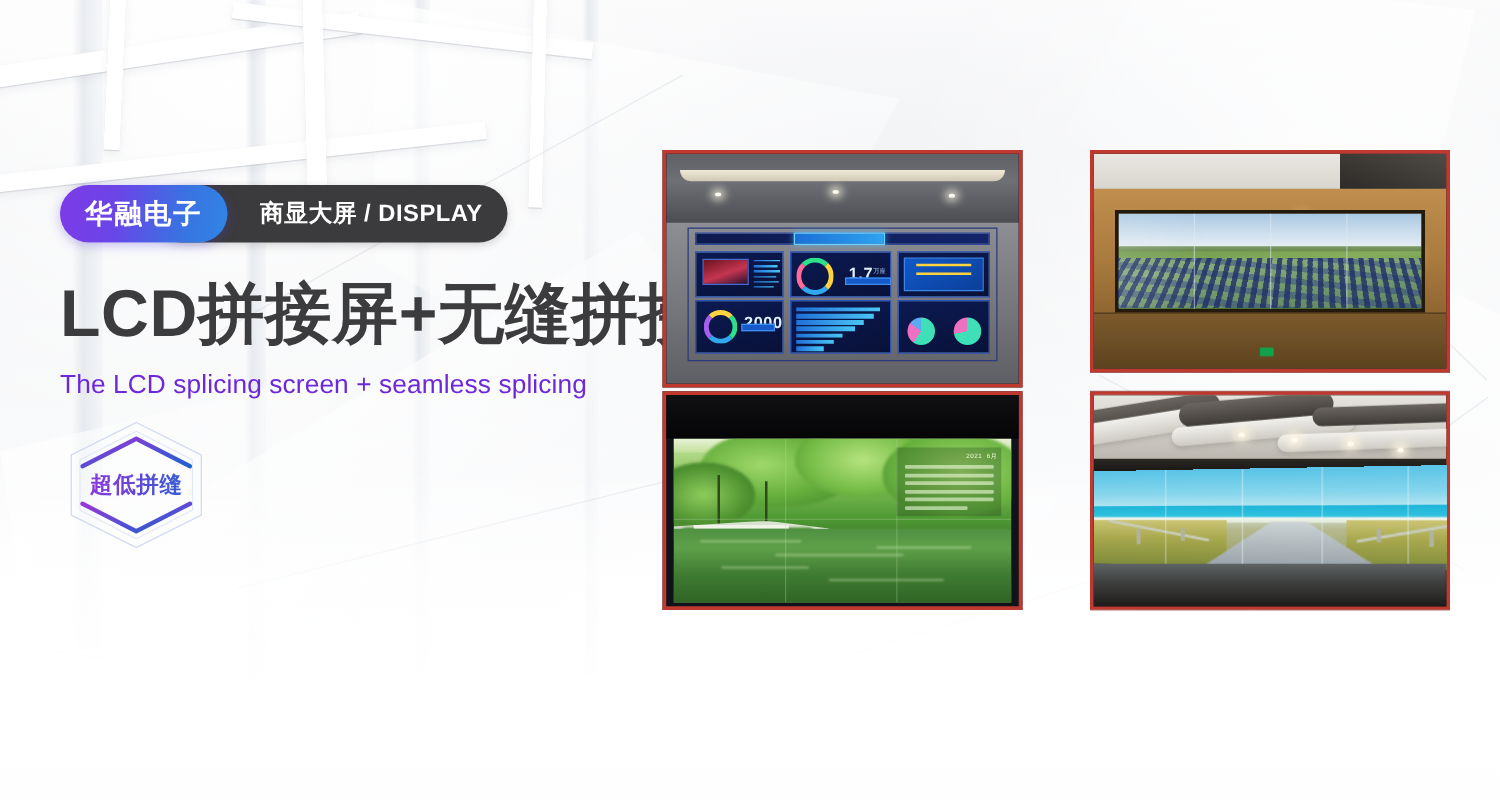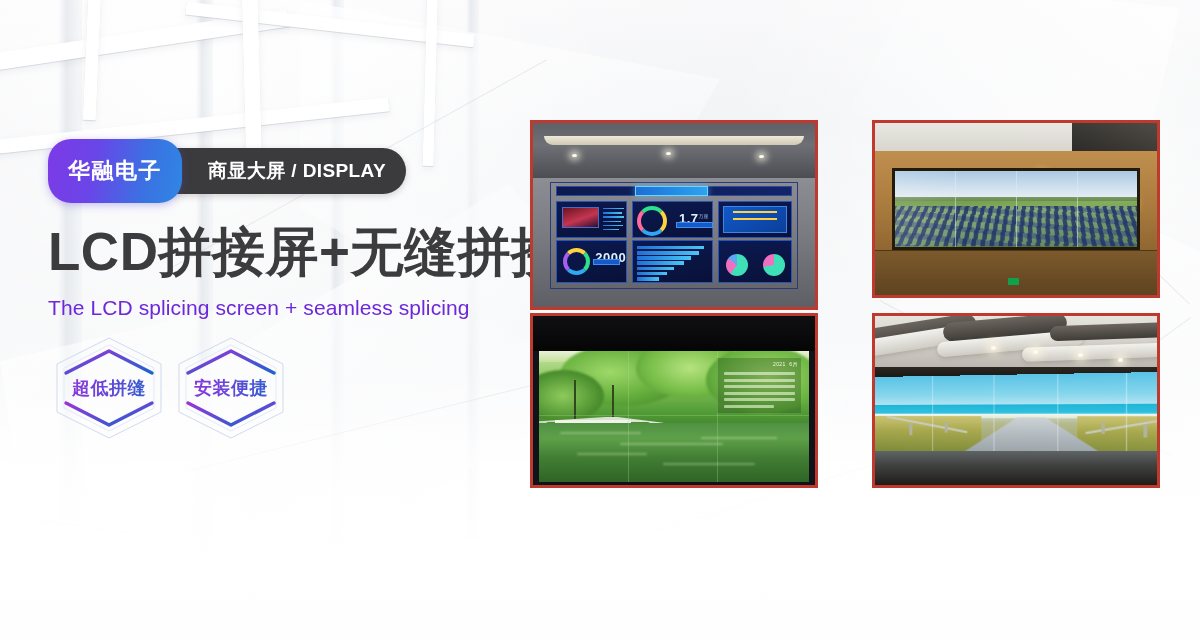--- a/index.html
+++ b/index.html
@@ -89,21 +89,21 @@
   .badge-dark {
     position:absolute; left:74px; top:0; height:46px;
     padding:0 20px 0 86px;
     display:flex; align-items:center;
     background:#3b3b3d; border-radius:23px;
     color:#ffffff; font-size:19px; font-weight:bold; letter-spacing:.4px;
     white-space:nowrap;
     box-shadow:0 2px 7px rgba(60,60,66,.22);
   }
   .badge-brand {
-    position:relative; z-index:2; height:64px;
+    position:relative; z-index:2; height:46px;
     padding:12px 20px; display:flex; align-items:center;
     border-radius:23px;
     background:linear-gradient(100deg,#7d3ae6 0%, #6a45e8 34%, #3a72e2 72%, #2f86e4 100%);
     color:#fff; font-size:22px; font-weight:bold; letter-spacing:1.5px;
     box-shadow:0 2px 9px rgba(86,64,214,.34);
   }
 
   
   .headline {
     position:absolute; left:0; top:224px;
@@ -302,29 +302,20 @@
           <polygon points="59,6 111,32 111,80 59,106 7,80 7,32" fill="none" stroke="#cfd9f0" stroke-width="1"></polygon>
           <polygon points="59,13 104,36 104,76 59,99 14,76 14,36" fill="none" stroke="#e3e9f8" stroke-width="1"></polygon>
           <polyline points="16,41 59,19 102,41" fill="none" stroke="url(#gA)" stroke-width="3.4" stroke-linecap="round" stroke-linejoin="round"></polyline>
           <polyline points="16,71 59,93 102,71" fill="none" stroke="url(#gA)" stroke-width="3.4" stroke-linecap="round" stroke-linejoin="round"></polyline>
         </svg>
         <div class="hex-label">超低拼缝</div>
       </div>
 
 
 
-      <div class="hex-item">
-        <svg width="118" height="112" viewBox="0 0 118 112">
-          <polygon points="59,6 111,32 111,80 59,106 7,80 7,32" fill="none" stroke="#cfd9f0" stroke-width="1"></polygon>
-          <polygon points="59,13 104,36 104,76 59,99 14,76 14,36" fill="none" stroke="#e3e9f8" stroke-width="1"></polygon>
-          <polyline points="16,41 59,19 102,41" fill="none" stroke="url(#gA)" stroke-width="3.4" stroke-linecap="round" stroke-linejoin="round"></polyline>
-          <polyline points="16,71 59,93 102,71" fill="none" stroke="url(#gA)" stroke-width="3.4" stroke-linecap="round" stroke-linejoin="round"></polyline>
-        </svg>
-        <div class="hex-label">安装便捷</div>
-      </div>
 
     </div>
   </div>
 
   <div class="photo ph-tl">
     <div class="scene">
       <div class="tl-ceil"></div>
       <div class="tl-cove"></div>
       <div class="tl-wall"></div>
       <div class="tl-dot" style="left:14%; top:17%;"></div>

